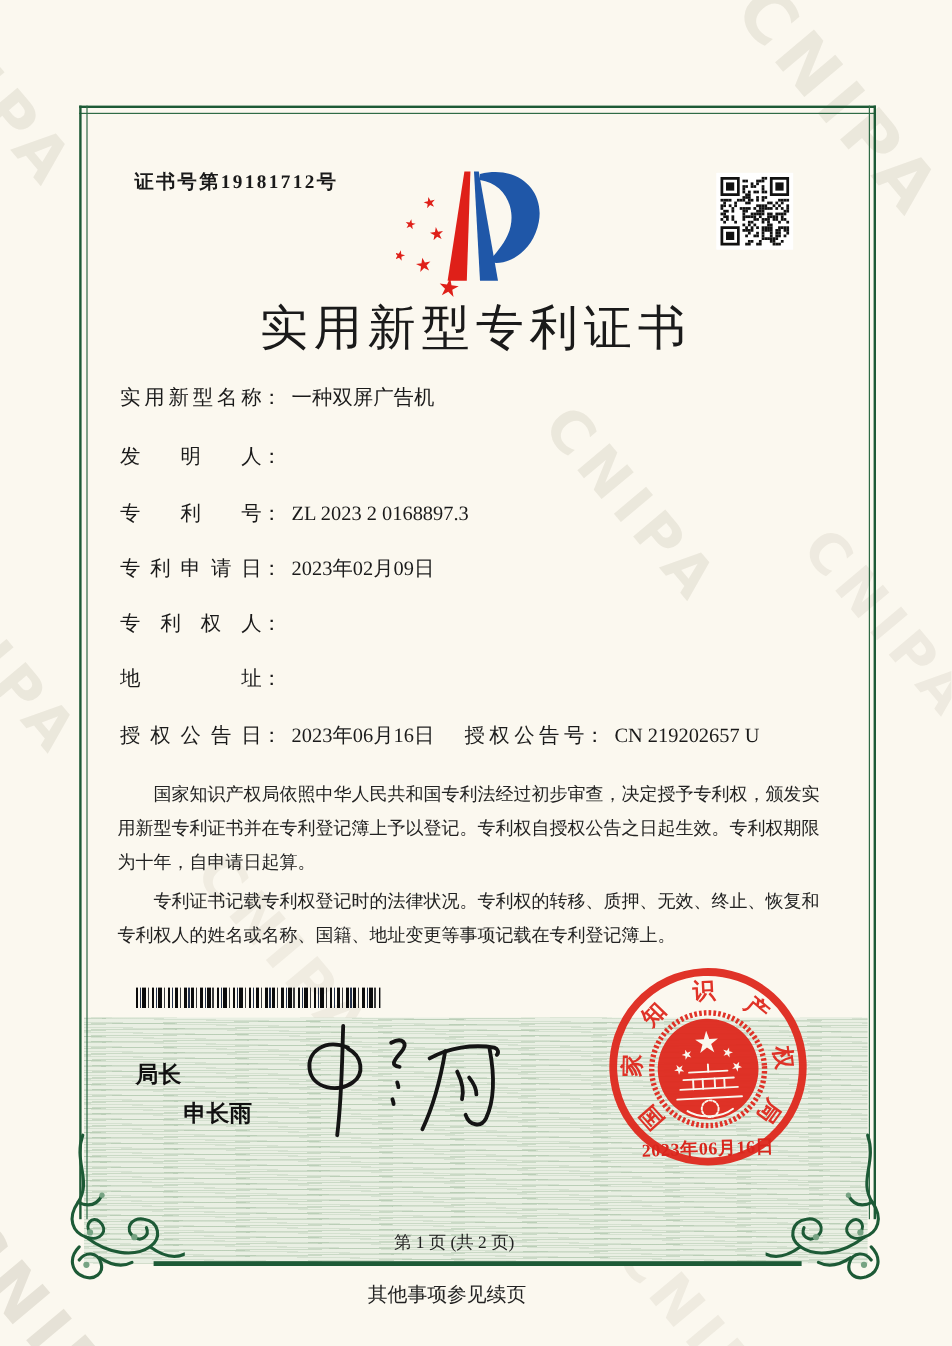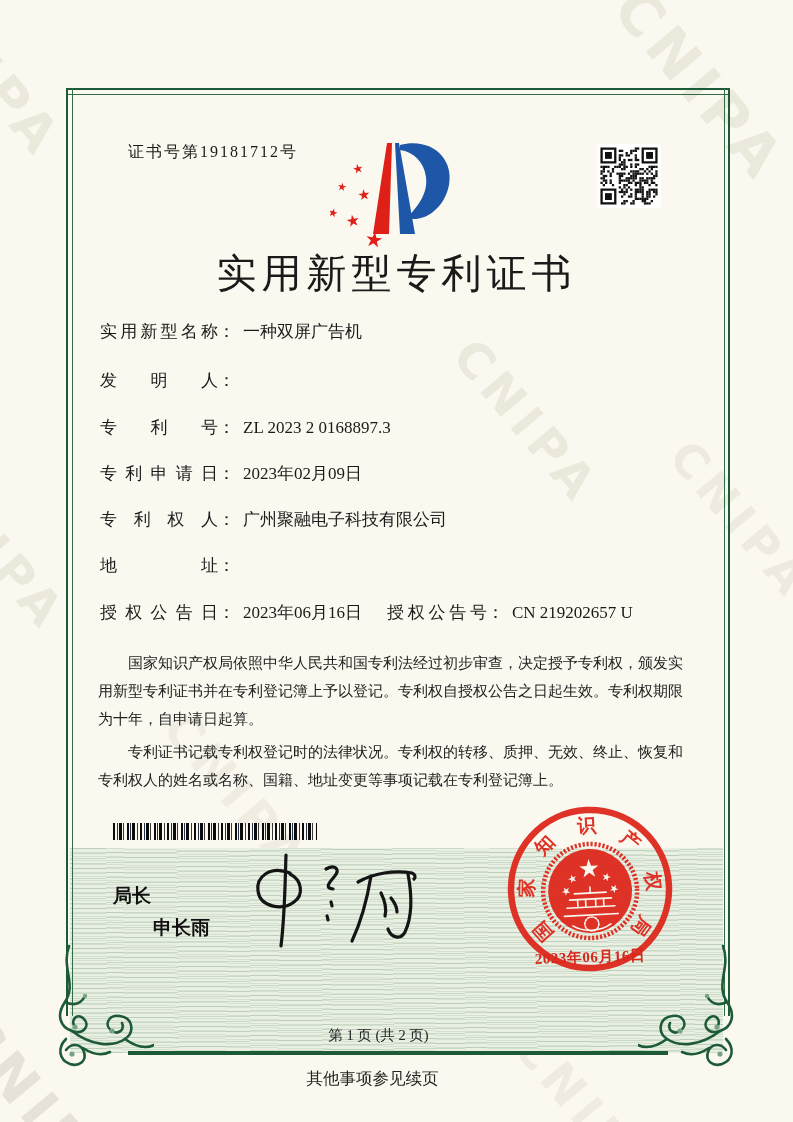--- a/index.html
+++ b/index.html
@@ -22,21 +22,21 @@
 
   
   .band{position:absolute;left:70px;top:848px;width:653px;height:205px;z-index:1;
         background:
           repeating-linear-gradient(179.2deg, rgba(120,160,120,0.28) 0 1px, rgba(0,0,0,0) 1px 5px),
           repeating-linear-gradient(181.1deg, rgba(120,160,120,0.18) 0 1px, rgba(0,0,0,0) 1px 4px),
           #e9efe3;}
 
   .flourish{position:absolute;z-index:3;}
 
-  .certno{position:absolute;left:128px;top:142px;font-size:16px;letter-spacing:2px;z-index:4;}
+  .certno{position:absolute;left:112px;top:142px;font-size:16px;letter-spacing:2px;z-index:4;font-weight:bold;}
   .logo{position:absolute;left:330px;top:133px;z-index:4;}
   .qr{position:absolute;left:597px;top:144px;width:64px;height:64px;background:#fff;z-index:4;}
   .title{position:absolute;left:0;top:246px;width:100%;text-align:center;font-size:40px;
          font-weight:normal;letter-spacing:5px;z-index:4;}
 
   .frow{position:absolute;left:100px;width:610px;display:flex;align-items:flex-end;
         font-size:17px;line-height:24px;z-index:4;}
   .flabel{display:inline-block;width:118px;text-align:justify;text-align-last:justify;flex:none;}
   .flabel2{display:inline-block;width:100px;text-align:justify;text-align-last:justify;flex:none;margin-left:16px;}
   .fcolon{flex:none;margin-right:8px;}
@@ -373,21 +373,20 @@
     <span class="fvalue">ZL 2023 2 0168897.3</span>
   </div>
   <div class="frow" style="top:462px;">
     <span class="flabel">专利申请日</span>
     <span class="fcolon">：</span>
     <span class="fvalue">2023年02月09日</span>
   </div>
   <div class="frow" style="top:508px;">
     <span class="flabel">专利权人</span>
     <span class="fcolon">：</span>
-    <span class="fvalue">广州聚融电子科技有限公司</span>
   </div>
   <div class="frow" style="top:554px;">
     <span class="flabel">地址</span>
     <span class="fcolon">：</span>
   </div>
   <div class="frow" style="top:601px;">
     <span class="flabel">授权公告日</span>
     <span class="fcolon">：</span>
     <span class="fvalue fvalue-fixed">2023年06月16日</span>
     <span class="flabel2">授权公告号</span>

